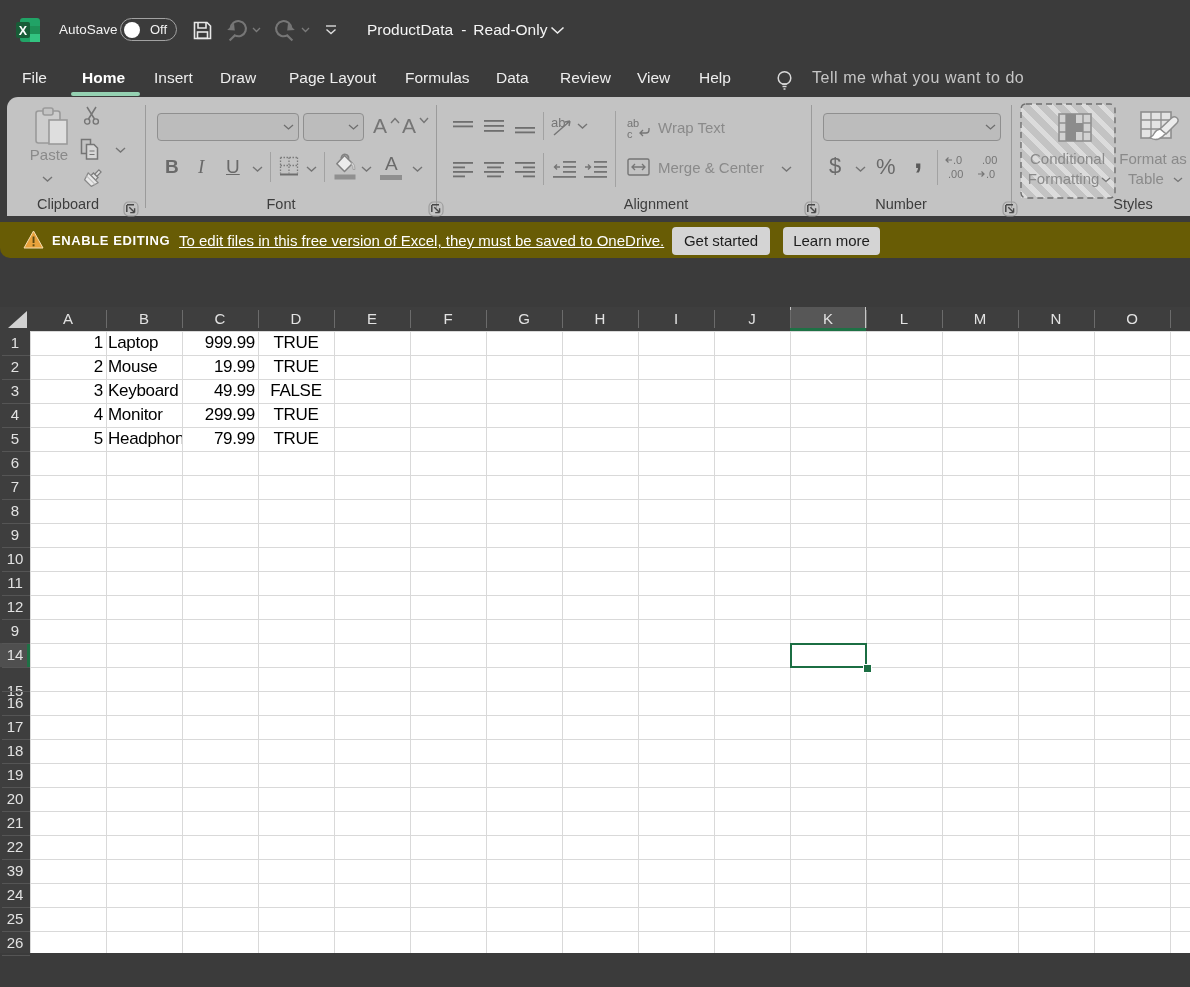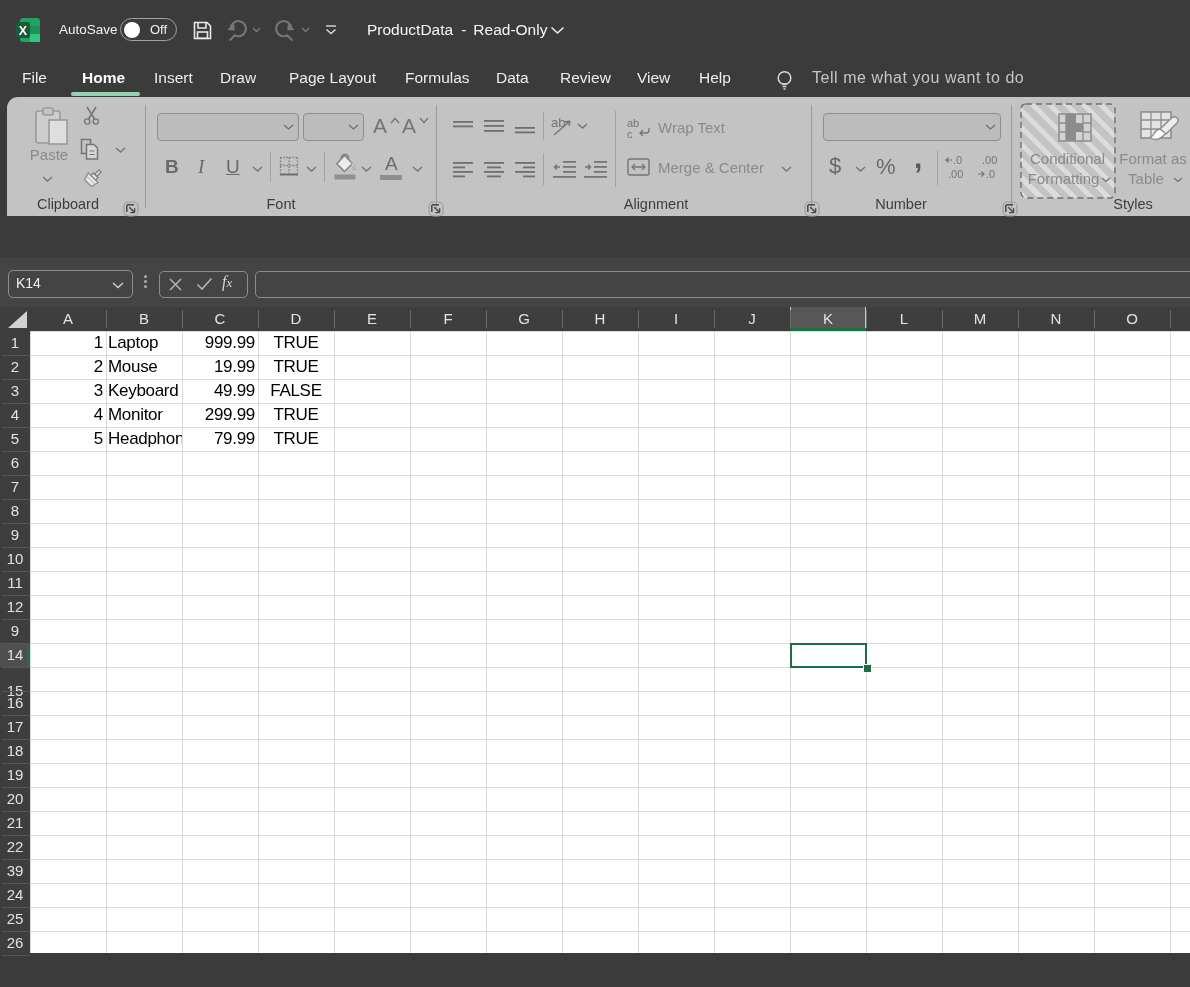--- a/index.html
+++ b/index.html
@@ -317,40 +317,32 @@
   <path d="M20 18 q-4 1 -5.5 4 q-1.5 3.5 -4.5 4.5 q4 3 8.5 1.5 q4 -1.5 7 -5.5 Z" fill="#fff" stroke="#8e8e8e" stroke-width="1.4"></path>
 </svg>
   <div class="abs" style="left:1106px;top:53px;width:80px;text-align:center;font-size:15px;color:#8a8a8a;">Format as</div>
   <div class="abs" style="left:1106px;top:73px;width:66px;text-align:center;font-size:15px;color:#8a8a8a;">Table</div>
   <svg class="abs" style="left:1166px;top:80px" width="10" height="6" viewBox="0 0 10 6">
         <path d="M1 1 l4 3.5 L9 1" fill="none" stroke="#757575" stroke-width="1.3"></path>
       </svg>
   <div class="glabel" style="left:1086px;width:80px;margin-top:39px;">Styles</div>
     </div>
 
-
-  <div id="frow">
-    <div class="fbox" style="left:8px;top:12px;width:125px;height:28px;">
-      <div class="abs" style="left:7px;top:4px;font-size:14px;color:#f0f0f0;">K14</div>
-      <svg class="abs" style="left:103px;top:11px" width="12" height="7" viewBox="0 0 12 7">
-          <path d="M1 1 l5 4.5 L11 1" fill="none" stroke="#cfcfcf" stroke-width="1.4"></path>
-        </svg>
-    </div>
-    <div class="abs" style="left:144px;top:17px;width:3px;height:3px;background:#aaa;border-radius:50%;box-shadow:0 5px 0 #aaa,0 10px 0 #aaa;"></div>
-    <div class="fbox" style="left:159px;top:13px;width:89px;height:27px;">
-      <svg class="abs" style="left:8px;top:5px" width="15" height="15" viewBox="0 0 15 15">
-          <path d="M2 2 L13 13 M13 2 L2 13" stroke="#b3b3b3" stroke-width="1.5"></path>
-        </svg>
-      <svg class="abs" style="left:36px;top:5px" width="17" height="14" viewBox="0 0 17 14">
-          <path d="M1.5 7.5 L6 12 L15.5 1.5" fill="none" stroke="#b3b3b3" stroke-width="1.6"></path>
-        </svg>
-      <div class="abs" style="left:62px;top:1px;font-size:16px;font-style:italic;font-family:'Liberation Serif',serif;color:#d8d8d8;">f<span style="font-size:13px;">x</span></div>
-    </div>
-    <div class="fbox" style="left:255px;top:13px;width:940px;height:27px;border-radius:5px 0 0 5px;"></div>
+  <div id="warn">
+    <svg class="abs" style="left:23px;top:8px" width="21" height="19" viewBox="0 0 21 19">
+      <path d="M10.5 1 L20 18 L1 18 Z" fill="#e9a23b" stroke="#f6ddb0" stroke-width="1"></path>
+      <rect x="9.6" y="6.5" width="1.9" height="6.5" fill="#5d4a10"></rect>
+      <rect x="9.6" y="14.3" width="1.9" height="2" fill="#5d4a10"></rect>
+    </svg>
+    <div class="abs" style="left:52px;top:11px;font-size:13px;font-weight:bold;color:#fdfdfd;letter-spacing:0.6px;">ENABLE EDITING</div>
+    <div class="abs" style="left:179px;top:10px;font-size:15px;color:#fdfdfd;text-decoration:underline;">To edit files in this free version of Excel, they must be saved to OneDrive.</div>
+    <div class="warnbtn" style="left:672px;width:98px;">Get started</div>
+    <div class="warnbtn" style="left:783px;width:97px;">Learn more</div>
   </div>
+
 
   <div id="sheet">
     <div id="grid">
         <div class="cell" style="left:0;top:0px;width:73px;text-align:right;">1</div>
     <div class="cell" style="left:78px;top:0px;width:74px;">Laptop</div>
     <div class="cell" style="left:152px;top:0px;width:73px;text-align:right;">999.99</div>
     <div class="cell" style="left:228px;top:0px;width:76px;text-align:center;">TRUE</div>
     <div class="cell" style="left:0;top:24px;width:73px;text-align:right;">2</div>
     <div class="cell" style="left:78px;top:24px;width:74px;">Mouse</div>
     <div class="cell" style="left:152px;top:24px;width:73px;text-align:right;">19.99</div>

